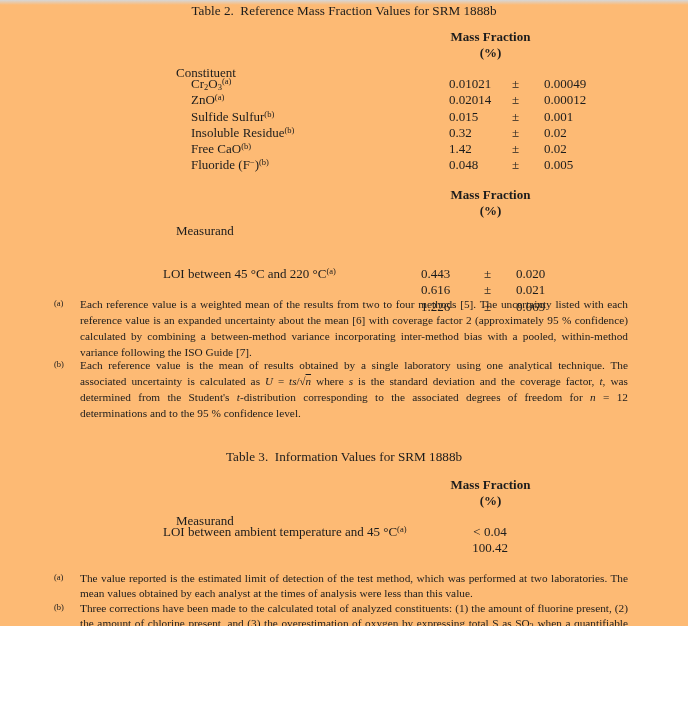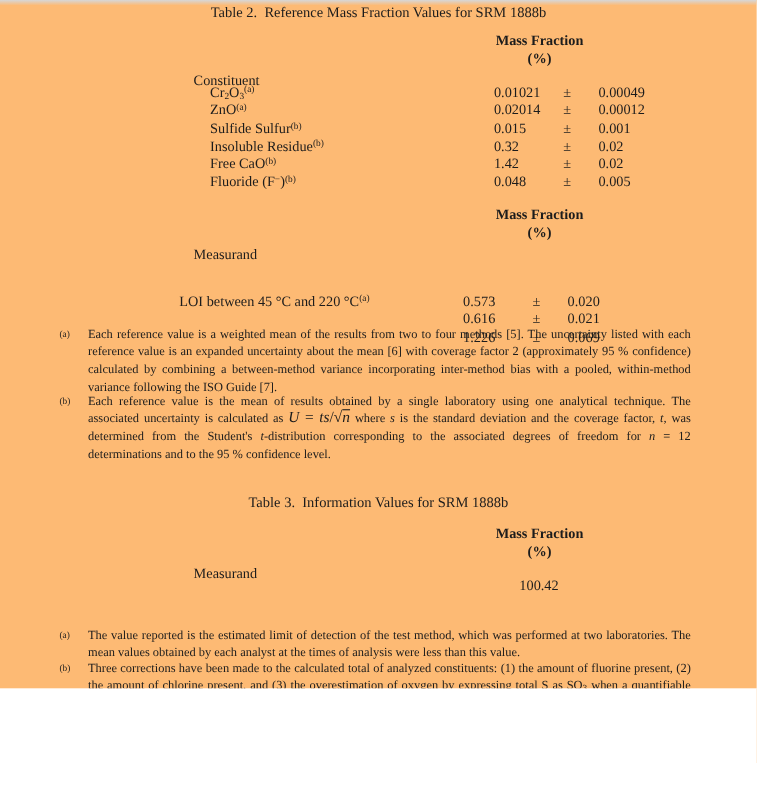--- a/index.html
+++ b/index.html
@@ -27,21 +27,21 @@
   sup { font-size:8.5px; line-height:0; vertical-align:4px; }
   sub { font-size:8.5px; line-height:0; vertical-align:-2px; }
   .fn {
     left:80px; width:548px; text-align:justify;
     font-size:11.3px; line-height:16px;
   }
   .fn-tight { line-height:14.8px; }
   .fn .marker {
     position:absolute; left:-26px; top:-1px; font-size:8.5px;
   }
-  .formula { font-size:14px; }
+  .formula { font-size:11px; }
   .ov { text-decoration:overline; }
 </style>
 </head>
 <body>
 
 <div class="page">
   <div class="top-shade"></div>
 
   <div class="abs title" style="top:3px;">Table 2.&nbsp; Reference Mass Fraction Values for SRM 1888b</div>
 
@@ -88,21 +88,21 @@
     </div>
   </div>
 
   <div class="abs hdr hdr-left" style="top:187px;">Measurand</div>
   <div class="abs hdr col-center" style="top:187px;">Mass Fraction</div>
   <div class="abs hdr col-center" style="top:203px;">(%)</div>
 
   <div class="abs rows" style="top:235px;margin-top:31px;">
     <div class="trow">
       <span class="lbl">LOI between 45 °C and 220 °C<sup>(a)</sup></span>
-      <span class="val">0.573</span>
+      <span class="val">0.443</span>
       <span class="pm">±</span>
       <span class="unc">0.020</span>
     </div>
     <div class="trow">
       <span class="val">0.616</span>
       <span class="pm">±</span>
       <span class="unc">0.021</span>
     </div>
     <div class="trow">
       <span class="val">1.226</span>
@@ -121,20 +121,24 @@
   </div>
 
   <div class="abs title" style="top:449px;">Table 3.&nbsp; Information Values for SRM 1888b</div>
 
   <div class="abs hdr hdr-left" style="top:477px;">Measurand</div>
   <div class="abs hdr col-center" style="top:477px;">Mass Fraction</div>
   <div class="abs hdr col-center" style="top:493px;">(%)</div>
 
   <div class="abs rows" style="top:524px;">
     <div class="trow trow-t3">
+      <span class="lbl">LOI between ambient temperature and 45 °C<sup>(a)</sup></span>
+      <span class="val-c">&lt; 0.04</span>
+    </div>
+    <div class="trow trow-t3">
       <span class="val-c">100.42</span>
     </div>
   </div>
 
   <div class="abs fn fn-tight" style="top:571px;">
     <span class="marker">(a)</span>
     <span>The value reported is the estimated limit of detection of the test method, which was performed at two laboratories. The mean values obtained by each analyst at the times of analysis were less than this value.</span>
   </div>
   <div class="abs fn fn-tight" style="top:601px;">
     <span class="marker">(b)</span>

